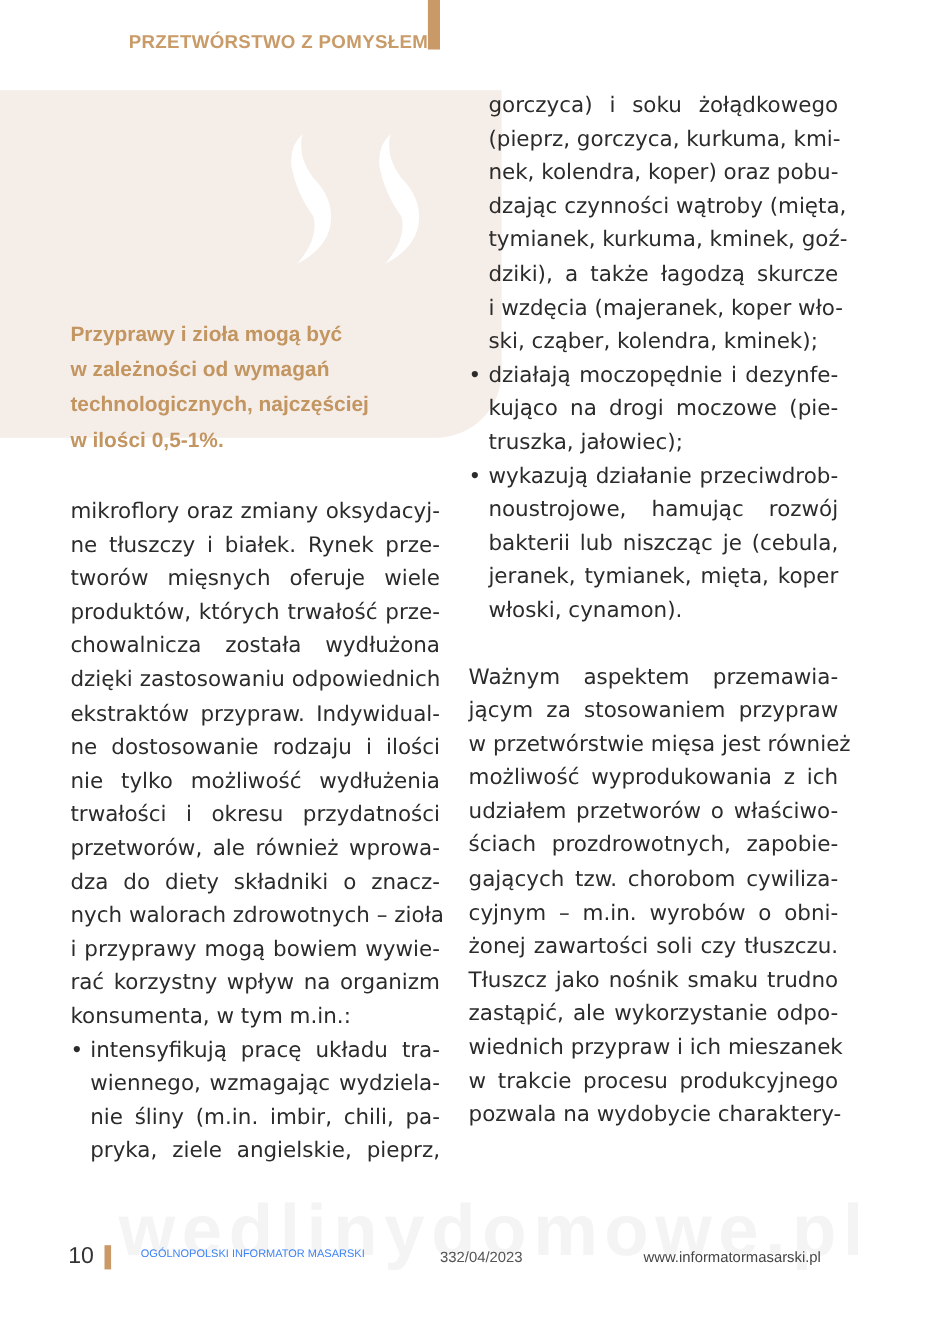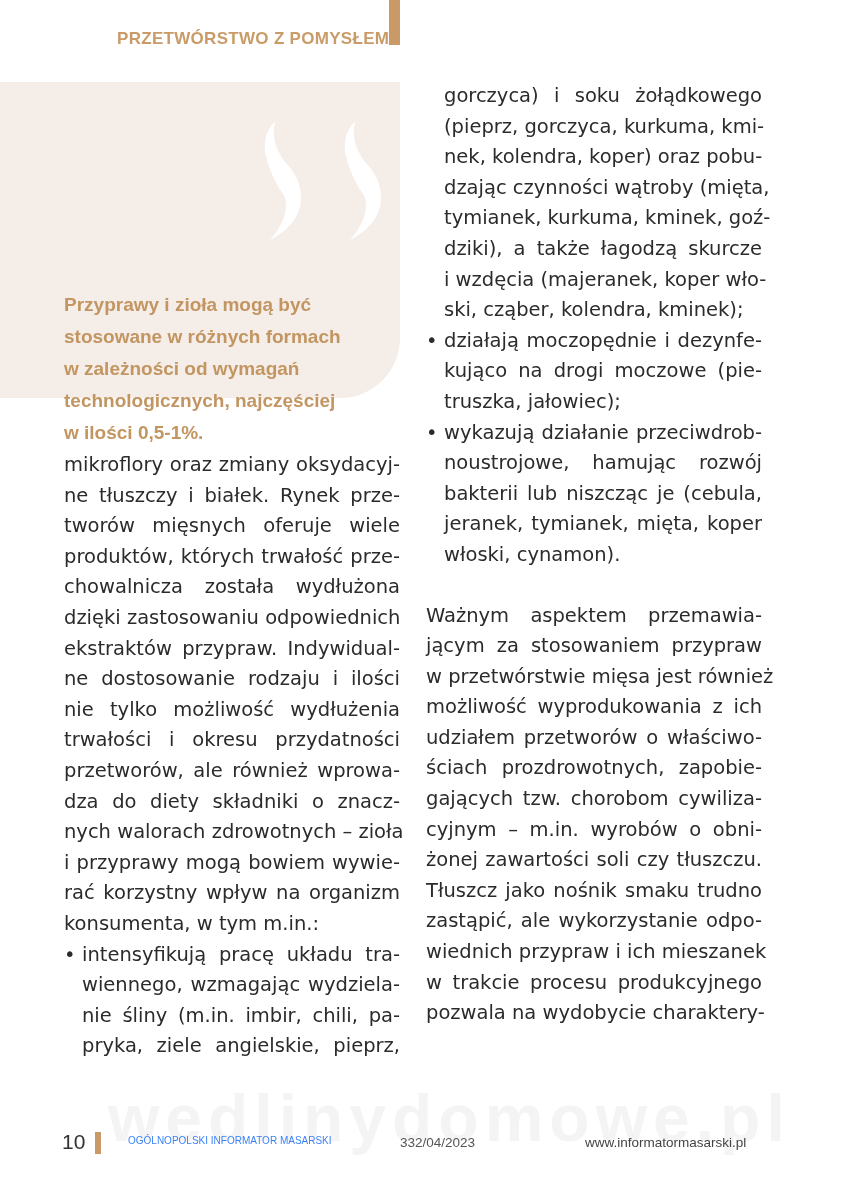--- a/index.html
+++ b/index.html
@@ -9,21 +9,21 @@
   }
   .section-header {
     position: absolute; left: 117px; top: 29px;
     font-family: Liberation Sans, sans-serif; font-weight: bold; font-size: 17px;
     color: #c99b68; letter-spacing: 0.3px;
   }
   .header-bar {
     position: absolute; left: 389px; top: 0; width: 11px; height: 45px; background: #c99a67;
   }
   .quote-box {
-    position: absolute; left: 0; top: 82px; width: 400px; height: 316px;
+    position: absolute; left: 0; top: 82px; width: 456px; height: 316px;
     background: #f5ede8; border-bottom-right-radius: 60px;
   }
   .quote-mark {
     position: absolute; left: 245px; top: 40px; width: 160px; height: 120px;
   }
   .quote-text {
     position: absolute; left: 64px; top: 207px; width: 320px;
     font-family: "Liberation Sans", sans-serif; font-weight: bold; font-size: 19px;
     line-height: 32px; color: #c29561;
   }
@@ -57,21 +57,20 @@
 <div class="section-header">PRZETWÓRSTWO Z POMYSŁEM</div>
 <div class="header-bar"></div>
 
 <div class="quote-box">
   <svg class="quote-mark" viewBox="0 0 160 120">
     <path d="M30 0 Q25 20 40 40 Q60 60 55 85 Q50 105 25 118 Q45 95 40 75 Q25 55 20 30 Q18 10 30 0 Z" fill="#ffffff"></path>
     <path d="M110 0 Q105 20 120 40 Q140 60 135 85 Q130 105 105 118 Q125 95 120 75 Q105 55 100 30 Q98 10 110 0 Z" fill="#ffffff"></path>
   </svg>
   <div class="quote-text">
     <div>Przyprawy i zioła mogą być</div>
-    <div>stosowane w różnych formach</div>
     <div>w zależności od wymagań</div>
     <div>technologicznych, najczęściej</div>
     <div>w ilości 0,5-1%.</div>
   </div>
 </div>
 
 <div class="column col-left">
   <div>
     <span class="line">mikroflory oraz zmiany oksydacyj-</span>
     <span class="line">ne tłuszczy i białek. Rynek prze-</span>

